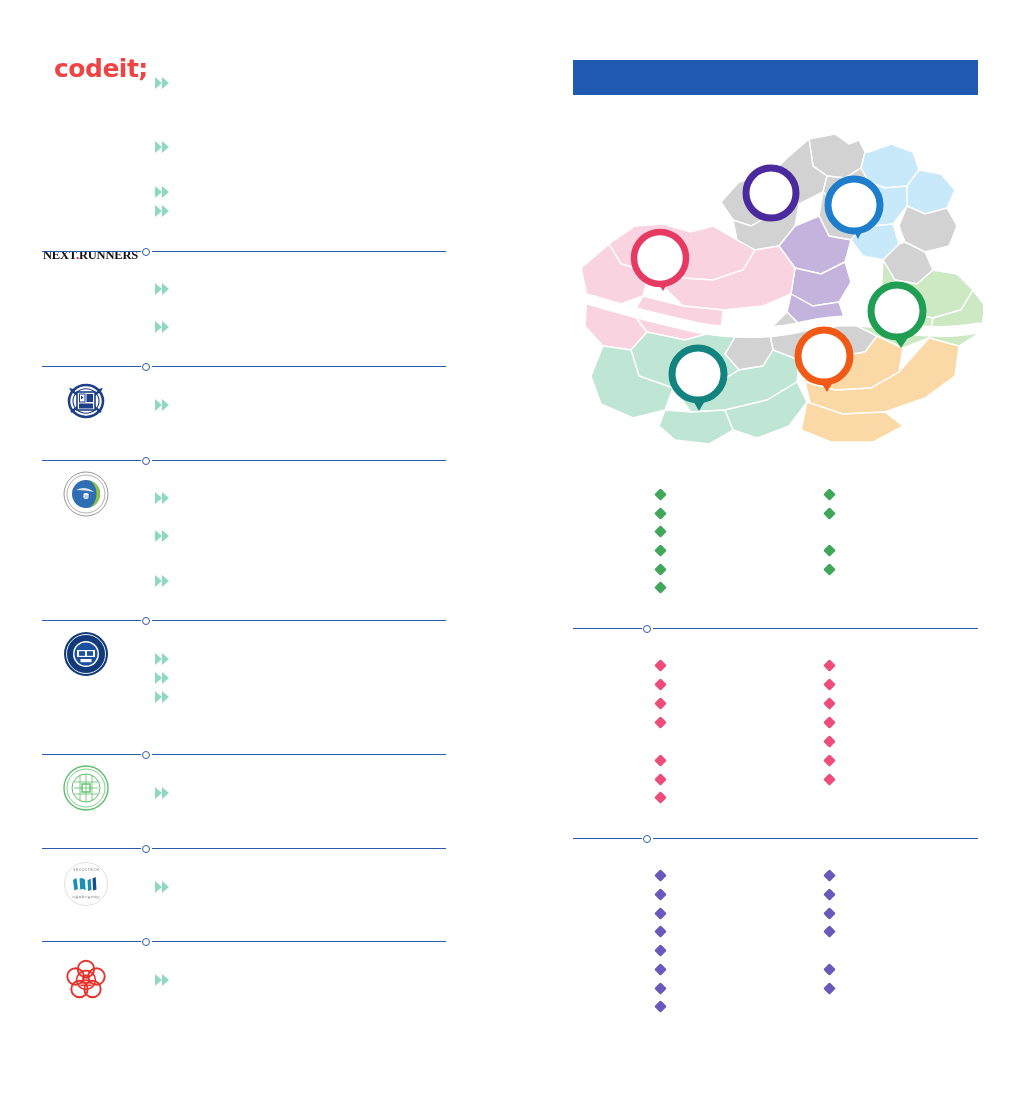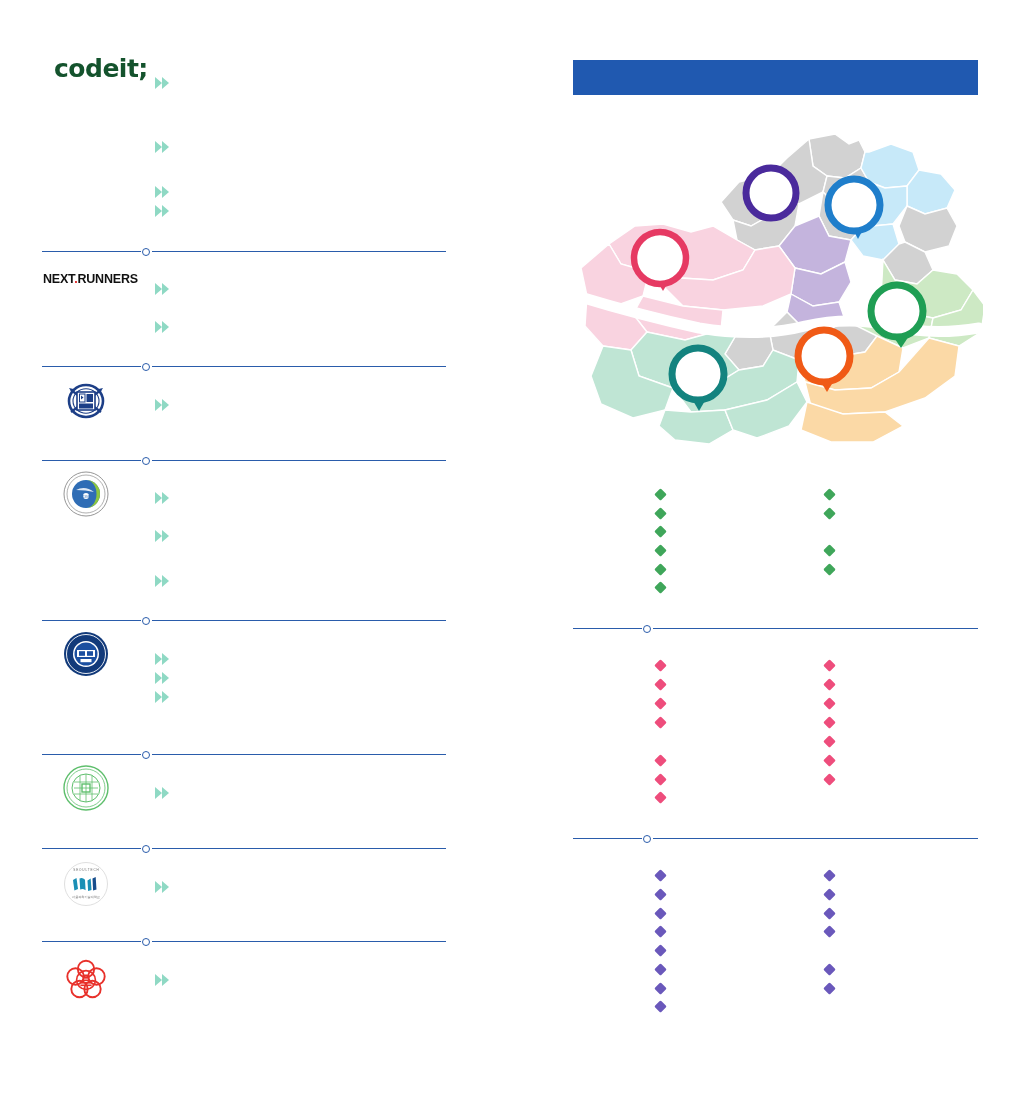--- a/index.html
+++ b/index.html
@@ -35,31 +35,31 @@
     position: absolute;
     left: 12px;
     top: 54px;
     font-size: 25px;
     font-weight: 700;
     letter-spacing: -0.5px;
     color: #7a18d4;
     font-family: "DejaVu Sans", sans-serif;
     white-space: nowrap;
   }
-  .brand-codeit .sem { color: #14532d; margin-top: 48px; }
+  .brand-codeit .sem { color: #ef4444; margin-top: 48px; }
 
   .brand-nextrunners {
     position: absolute;
     left: 1px;
-    top: 272px;
+    top: 248px;
     font-size: 12.5px;
     font-weight: 800;
     letter-spacing: -0.2px;
     color: #111111;
-    font-family: Liberation Sans, sans-serif;
+    font-family: Liberation Serif, serif;
     white-space: nowrap;
   }
   .brand-nextrunners .dot { color: #e02020; }
 
   
   .divider {
     position: absolute;
     left: 0;
     width: 404px;
     height: 9px;

